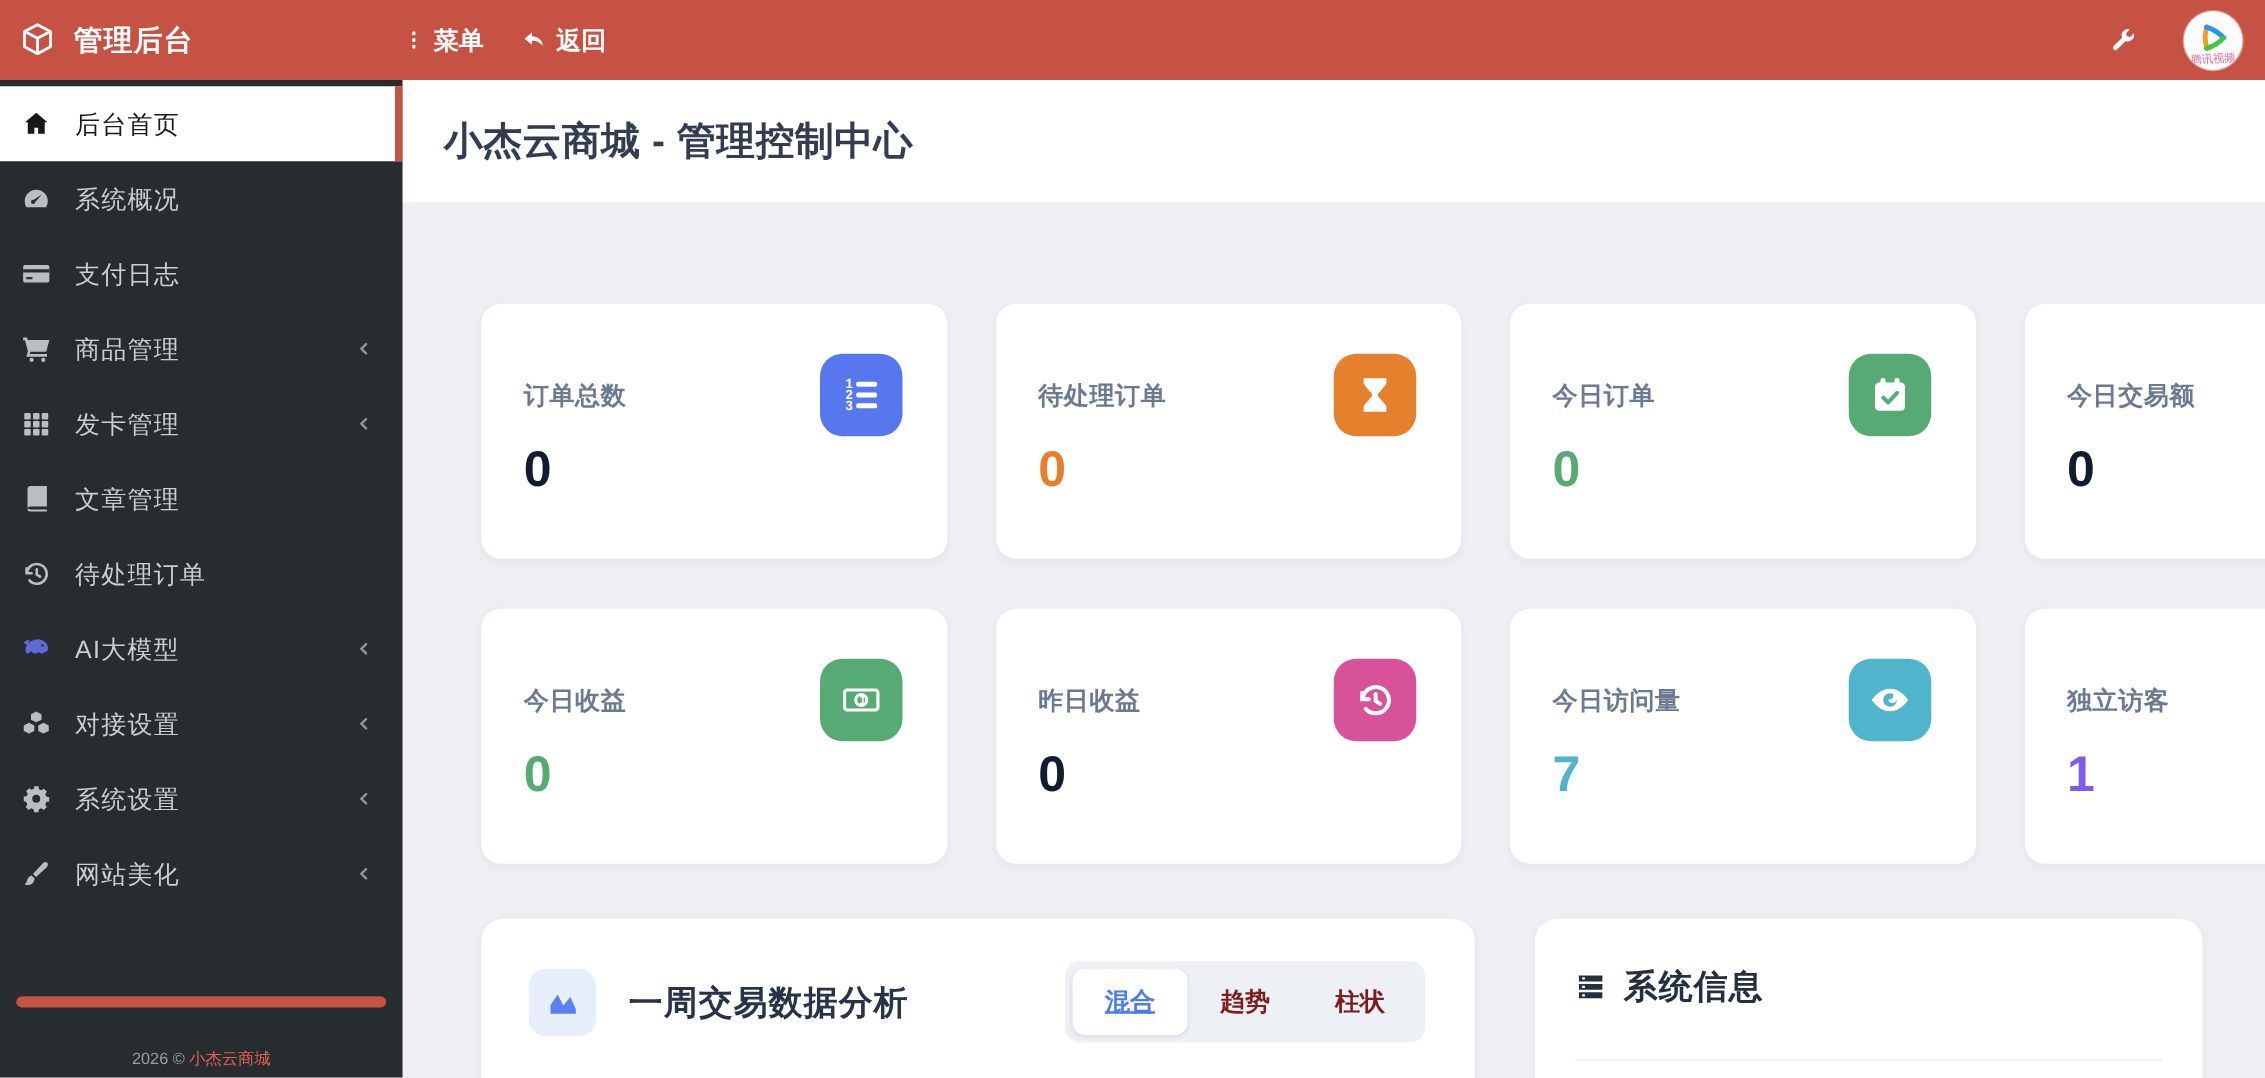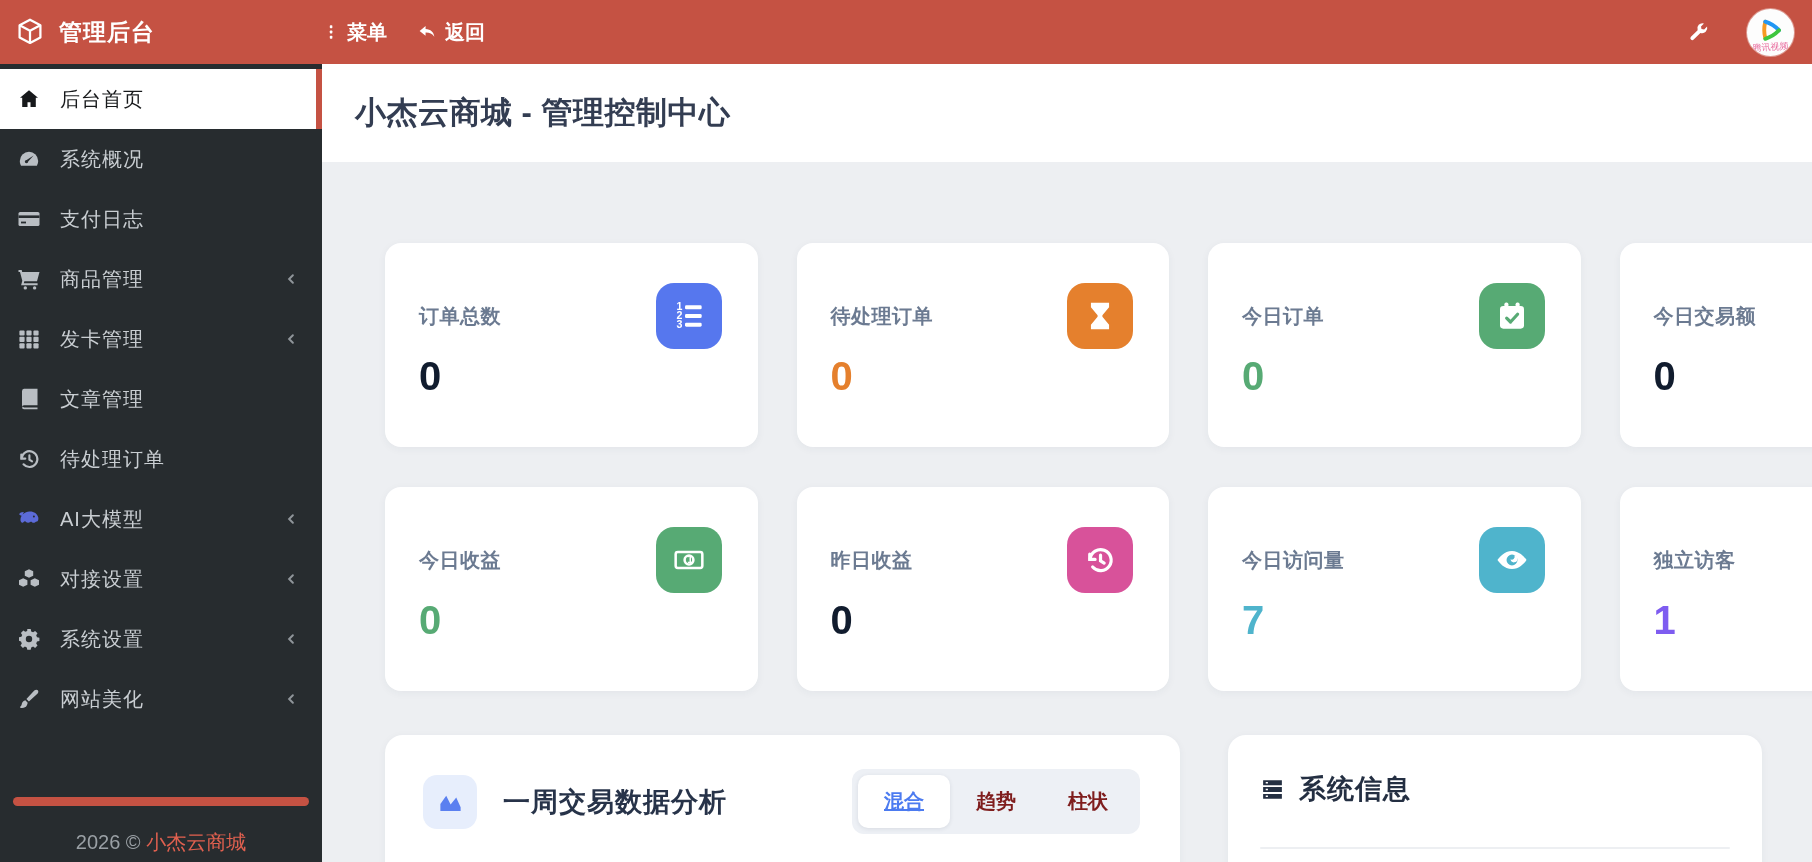--- a/index.html
+++ b/index.html
@@ -23,21 +23,21 @@
   .sidebar { position:absolute; left:0; top:64px; width:322px; height:798px; background:#272c2f; z-index:20; }
   .nav { padding-top:5px; }
   .nav-item { position:relative; height:60px; display:flex; align-items:center; padding-left:16px; color:#c9ced2; cursor:pointer; }
   .nav-item .nav-ic { width:26px; height:24px; display:flex; justify-content:center; color:#b9bec3; }
   .nav-item .nav-label { margin-left:18px; font-size:20px; letter-spacing:1px; }
   .nav-item.active { background:#ffffff; color:#17191b; border-right:6px solid #c55243; }
   .nav-item.active .nav-ic { color:#17191b; }
   .nav-item .chev { position:absolute; right:22px; top:50%; margin-top:-9px; width:18px; height:18px; color:#8f959a; }
   .nav-item .whale { color:#5c6bd8; }
   .side-scrollbar { position:absolute; left:13px; top:733px; width:296px; height:9px; border-radius:5px; background:#c55243; }
-  .side-footer { position:absolute; left:0; bottom:6px; width:100%; text-align:center; font-size:20px; color:#9aa0a5; }
+  .side-footer { position:absolute; left:0; bottom:6px; width:100%; text-align:center; font-size:13px; color:#9aa0a5; }
   .side-footer .fb { color:#e0604f; cursor:pointer; }
 
   
   .main { position:absolute; left:322px; top:64px; width:1720px; height:798px; }
   .page-head { height:98px; background:#ffffff; display:flex; align-items:center; padding-left:33px; }
   .page-title { font-size:31px; font-weight:600; color:#333d52; letter-spacing:.5px; }
   .content { height:700px; background:#edeff2; padding:81px 50px 0 63px; }
 
   .cards { display:grid; grid-template-columns:repeat(4,1fr); column-gap:39px; row-gap:40px; }
   .card { background:#fff; border-radius:16px; height:204px; padding:40px 36px 0 34px; box-shadow:0 2px 8px rgba(40,50,70,.05); }

